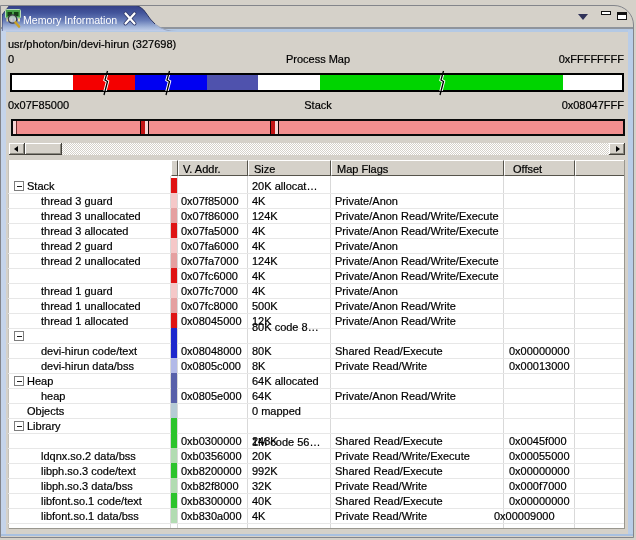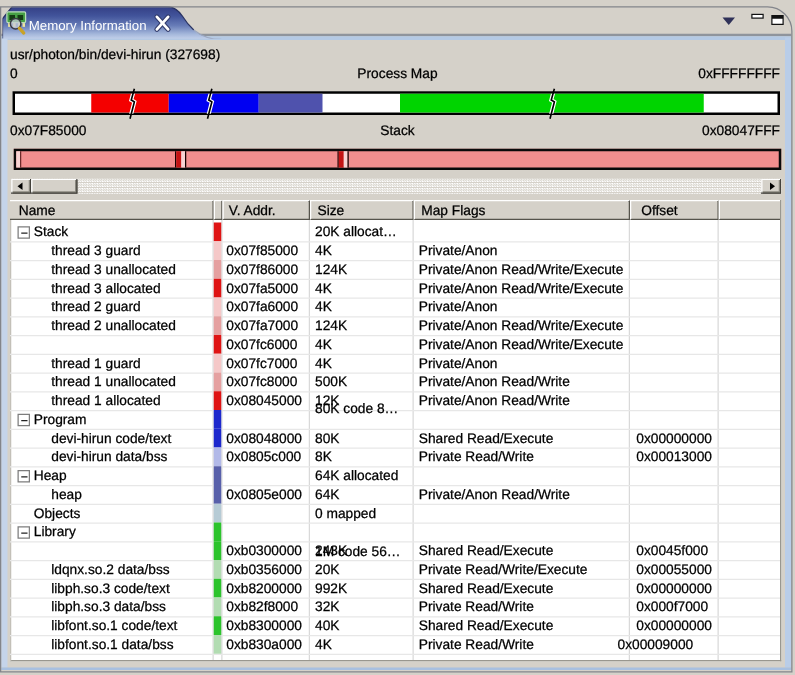--- a/index.html
+++ b/index.html
@@ -140,23 +140,20 @@
 <div class="sbtn" style="left:9px">
     <div class="arr" style="left:5px;top:2.5px;border-top:3.5px solid transparent;border-bottom:3.5px solid transparent;border-right:4px solid #000"></div>
   </div>
 <div class="sbtn" style="left:25px;width:37px"></div>
 <div class="sbtn" style="left:609px">
     <div class="arr" style="left:6.5px;top:2.5px;border-top:3.5px solid transparent;border-bottom:3.5px solid transparent;border-left:4px solid #000"></div>
   </div>
 
 <div id="table">
   <div style="position:absolute;left:0;top:0;width:1px;height:369px;background:#c3c0b8"></div>
-  <div class="hcell" style="left:0;width:163px;border-left:none">
-      <span style="left:7px">Name</span>
-    </div>
   <div class="hcell" style="left:163px;width:7px"></div>
   <div class="hcell" style="left:170px;width:70px">
       <span style="left:4px">V. Addr.</span>
     </div>
   <div class="hcell" style="left:240px;width:83px">
       <span style="left:5px">Size</span>
     </div>
   <div class="hcell" style="left:323px;width:173px">
       <span style="left:5px">Map Flags</span>
     </div>
@@ -227,21 +224,20 @@
 <div class="rline" style="top:168px"></div>
     <div class="ct" style="left:33px;top:155px;width:128px">thread 1 allocated</div>
     <div class="strip" style="top:153px;background:#df1414"></div>
     <div class="ct" style="left:173px;top:155px;width:64px">0x08045000</div>
     <div class="ct" style="left:244px;top:155px;width:77px">12K</div>
     <div class="ct" style="left:327px;top:155px;width:167px">Private/Anon Read/Write</div>
 <div class="rline" style="top:183px"></div>
     <div class="ebox" style="top:171px">
       <div class="em"></div>
     </div>
-    <div class="ct" style="left:19px;top:170px;width:142px">Program</div>
     <div class="strip" style="top:168px;background:#1d28cd"></div>
     <div class="ct" style="left:244px;top:161px;width:77px">80K code 8…</div>
 <div class="rline" style="top:198px"></div>
     <div class="ct" style="left:33px;top:185px;width:128px">devi-hirun code/text</div>
     <div class="strip" style="top:183px;background:#1d28cd"></div>
     <div class="ct" style="left:173px;top:185px;width:64px">0x08048000</div>
     <div class="ct" style="left:244px;top:185px;width:77px">80K</div>
     <div class="ct" style="left:327px;top:185px;width:167px">Shared Read/Execute</div>
     <div class="ct" style="left:501px;top:185px;width:64px">0x00000000</div>
 <div class="rline" style="top:213px"></div>

